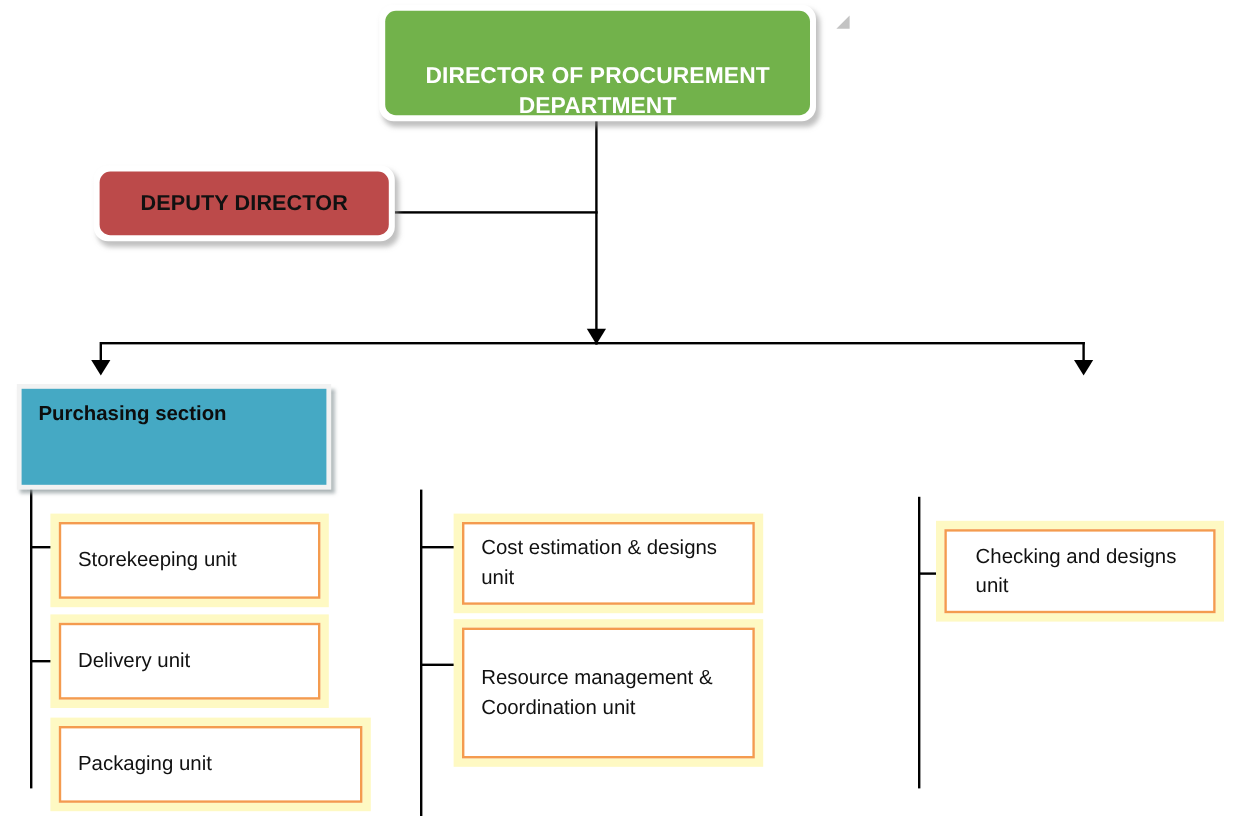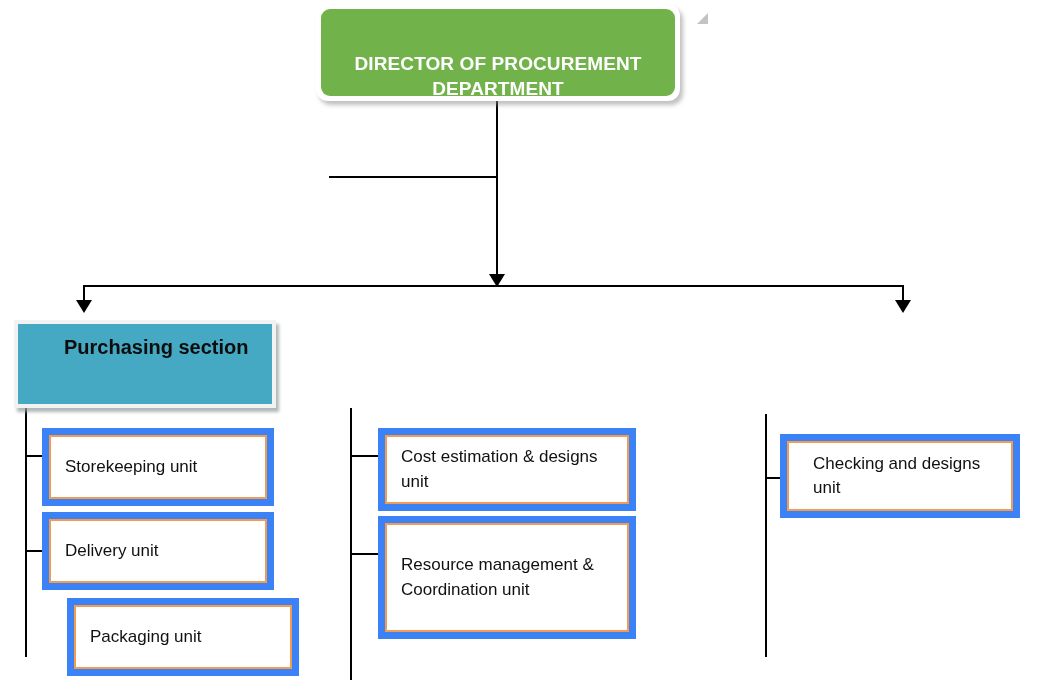--- a/index.html
+++ b/index.html
@@ -92,35 +92,34 @@
   .section-box .sec-fill {
     width: 100%;
     height: 100%;
     background: #45A9C4;
     box-sizing: border-box;
     display: flex;
     align-items: flex-start;
     padding: 10px 10px 0 14px;
   }
   .section-box .sec-label {
-    font-size: 20px;
+    font-size: 17px;
     font-weight: bold;
     color: #0d0d0d;
     line-height: 1.32;
     text-align: left;
-    margin-left: 32px;
   }
 
   #section-purchasing { left: 14px;  top: 320px; width: 262px; height: 88px; }
   #section-construction { left: 350px; top: 320px; width: 340px; height: 88px; }
   #section-compliance  { left: 766px; top: 320px; width: 253px; height: 88px; }
 
   
   .unit-box {
-    background: #3b82f6;
+    background: #fef9c3;
     padding: 7px;
     box-sizing: border-box;
   }
   .unit-box .unit-inner {
     width: 100%;
     height: 100%;
     background: #ffffff;
     border: 2px solid #F49B4F;
     box-sizing: border-box;
     display: flex;
@@ -129,21 +128,21 @@
   }
   .unit-box .unit-label {
     font-size: 17px;
     color: #111111;
     line-height: 1.42;
     text-align: left;
   }
 
   #unit-storekeeping { left: 42px;  top: 428px; width: 232px; height: 78px; }
   #unit-delivery     { left: 42px;  top: 512px; width: 232px; height: 78px; }
-  #unit-packaging    { left: 42px;  top: 598px; width: 232px; height: 78px; margin-left: 25px; }
+  #unit-packaging    { left: 42px;  top: 598px; width: 267px; height: 78px; }
 
   #unit-cost-estimation { left: 378px; top: 428px; width: 258px; height: 83px; }
   #unit-resource        { left: 378px; top: 516px; width: 258px; height: 123px; }
 
   #unit-checking { left: 780px; top: 434px; width: 240px; height: 84px; }
   #unit-checking .unit-inner { padding-left: 24px; }
 
   
   .conn {
     position: absolute;
@@ -203,20 +202,25 @@
 
   <div class="conn conn-v" style="left:765px; top:414px; height:243px;"></div>
   <div class="conn conn-h" style="left:765px; top:477px; width:22px;"></div>
 
   <div id="director-box" class="node rounded-box">
     <span class="rb-outline"></span>
     <span class="rb-fill"></span>
     <span class="rb-label">DIRECTOR OF PROCUREMENT DEPARTMENT</span>
   </div>
 
+  <div id="deputy-box" class="node rounded-box">
+    <span class="rb-outline"></span>
+    <span class="rb-fill"></span>
+    <span class="rb-label">DEPUTY DIRECTOR</span>
+  </div>
 
   <div id="section-purchasing" class="node section-box">
     <div class="sec-fill">
       <span class="sec-label">Purchasing section</span>
     </div>
   </div>
 
 
 
   <div id="unit-storekeeping" class="node unit-box">

